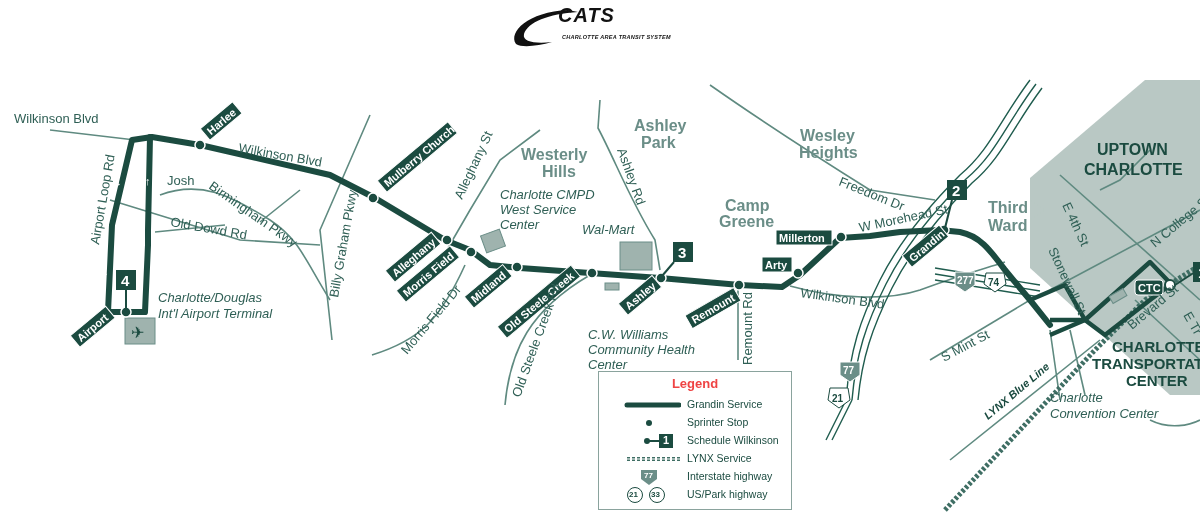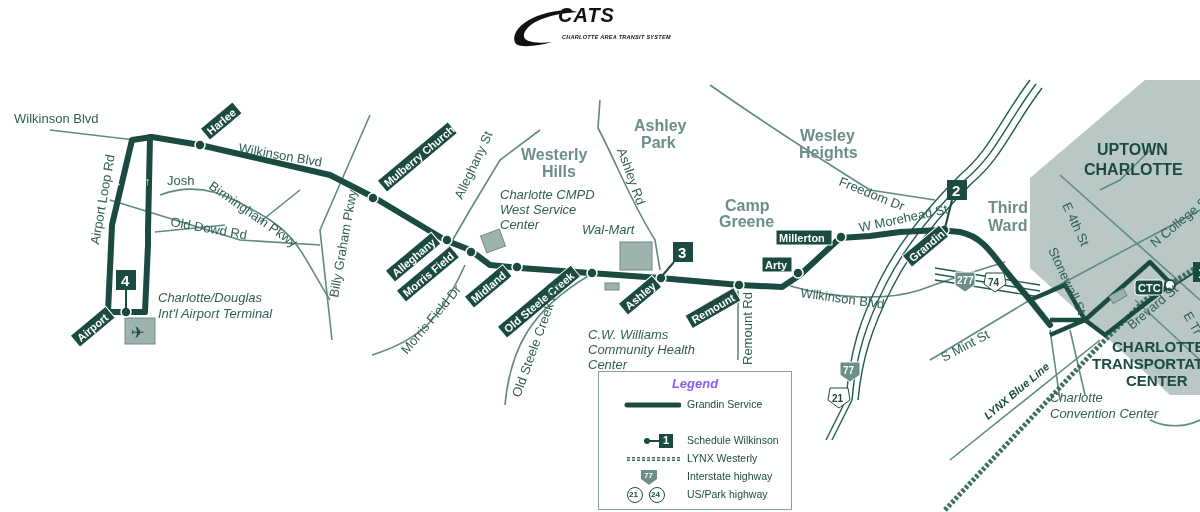--- a/index.html
+++ b/index.html
@@ -17,21 +17,21 @@
   .stop-tag text{font-family:"Liberation Sans",sans-serif;font-weight:bold;font-size:11px;fill:#ffffff;}
   .tp rect{fill:#1b4b40;}
   .tp text{font-family:"Liberation Sans",sans-serif;font-weight:bold;font-size:15px;fill:#ffffff;}
   .uptown-label{font-family:"Liberation Sans",sans-serif;font-weight:bold;font-size:16px;fill:#1b4b40;}
   .ctc-label{font-family:"Liberation Sans",sans-serif;font-weight:bold;font-size:15px;fill:#1b4b40;}
   .lynx{fill:none;stroke:#3f6e64;stroke-width:5;stroke-dasharray:3 2;}
   #logo{position:absolute;left:508px;top:2px;width:170px;height:46px;}
   #logo-text{position:absolute;left:50px;top:2px;font-family:"Liberation Sans",sans-serif;font-weight:bold;font-style:italic;font-size:20px;color:#111;letter-spacing:1px;}
   #logo-sub{position:absolute;left:54px;top:32px;font-family:"Liberation Sans",sans-serif;font-weight:bold;font-style:italic;font-size:5.5px;color:#111;letter-spacing:0.3px;white-space:nowrap;}
   #legend{position:absolute;left:598px;top:371px;width:192px;height:137px;border:1px solid #8aa39d;background:#fff;}
-  #legend-title{position:absolute;left:0;top:4px;width:192px;text-align:center;font-weight:bold;font-size:13px;color:#8b5cf6;font-style:italic;}
+  #legend-title{position:absolute;left:0;top:4px;width:192px;text-align:center;font-weight:bold;font-size:13px;color:#ef4444;}
   .lg-row{position:absolute;left:0;width:192px;height:16px;}
   .lg-sym{position:absolute;left:10px;top:0;width:72px;height:16px;}
   .lg-label{position:absolute;left:88px;top:1px;font-size:10.5px;color:#1b4b40;white-space:nowrap;}
 </style>
 </head>
 <body>
 
 <div id="logo">
   <svg width="170" height="46" style="position:absolute;left:0;top:0">
     <path d="M60 8 C 20 10, 0 30, 8 42 C 14 46, 30 44, 44 40 C 28 42, 14 40, 16 32 C 20 20, 40 12, 70 10 Z" fill="#111"></path>
@@ -276,45 +276,51 @@
 
 <div id="legend">
   <div id="legend-title">Legend</div>
 
   <div class="lg-row" style="top:25px">
     <svg class="lg-sym">
         <line x1="18" y1="8" x2="70" y2="8" stroke="#1b4b40" stroke-width="5" stroke-linecap="round"></line>
       </svg>
     <span class="lg-label">Grandin Service</span>
   </div>
+  <div class="lg-row" style="top:43px">
+    <svg class="lg-sym">
+        <circle cx="40" cy="8" r="3" fill="#1b4b40"></circle>
+      </svg>
+    <span class="lg-label">Sprinter Stop</span>
+  </div>
   <div class="lg-row" style="top:61px">
     <svg class="lg-sym">
       <circle cx="38" cy="8" r="3" fill="#1b4b40"></circle>
       <line x1="38" y1="8" x2="50" y2="8" stroke="#1b4b40" stroke-width="2"></line>
       <rect x="50" y="1" width="14" height="14" fill="#1b4b40"></rect>
     </svg>
     <span style="position:absolute;left:64px;top:1px;font-size:11px;font-weight:bold;color:#fff;">1</span>
     <span class="lg-label">Schedule Wilkinson</span>
   </div>
   <div class="lg-row" style="top:79px">
     <svg class="lg-sym">
         <line x1="18" y1="8" x2="72" y2="8" stroke="#3f6e64" stroke-width="4" stroke-dasharray="3 2"></line>
         <line x1="18" y1="8" x2="72" y2="8" stroke="#fff" stroke-width="1.2"></line>
       </svg>
-    <span class="lg-label">LYNX Westerly</span>
+    <span class="lg-label">LYNX Service</span>
   </div>
   <div class="lg-row" style="top:97px">
     <svg class="lg-sym">
         <path d="M32 1 L 48 1 L 48 10 L 40 16 L 32 10 Z" fill="#6b8e88"></path>
       </svg>
     <span style="position:absolute;left:45px;top:2px;font-size:8px;font-weight:bold;color:#fff;">77</span>
     <span class="lg-label">Interstate highway</span>
   </div>
   <div class="lg-row" style="top:115px">
     <svg class="lg-sym">
         <circle cx="26" cy="8" r="7.5" fill="#fff" stroke="#1b4b40"></circle>
         <circle cx="48" cy="8" r="7.5" fill="#fff" stroke="#1b4b40"></circle>
       </svg>
     <span style="position:absolute;left:30px;top:3px;font-size:8px;font-weight:bold;color:#1b4b40;">21</span>
-    <span style="position:absolute;left:52px;top:3px;font-size:8px;font-weight:bold;color:#1b4b40;">24</span>
+    <span style="position:absolute;left:52px;top:3px;font-size:8px;font-weight:bold;color:#1b4b40;">33</span>
     <span class="lg-label">US/Park highway</span>
   </div>
 </div>
 
 </body></html>

